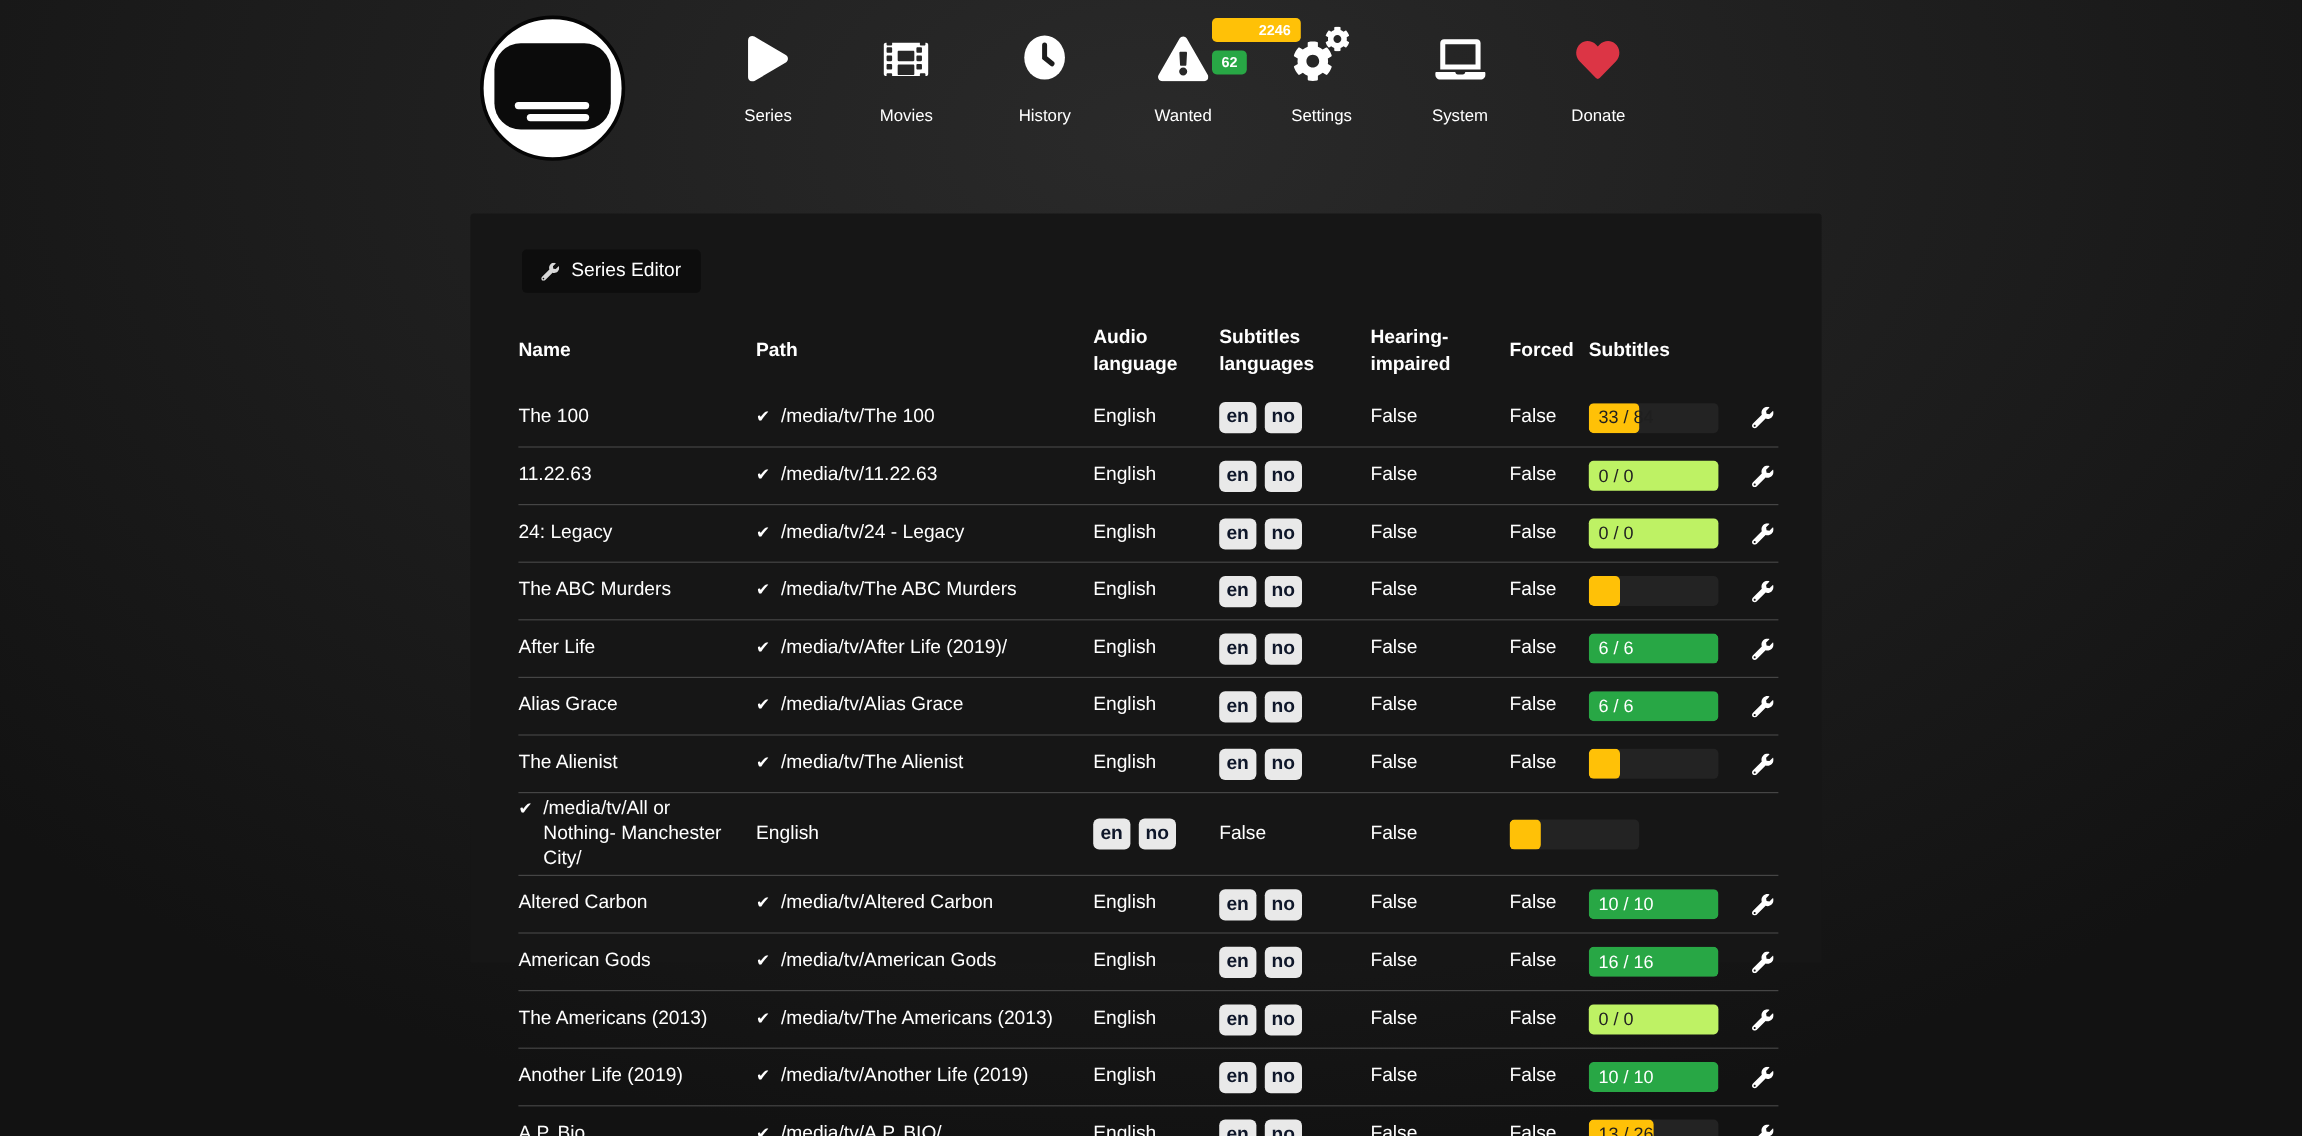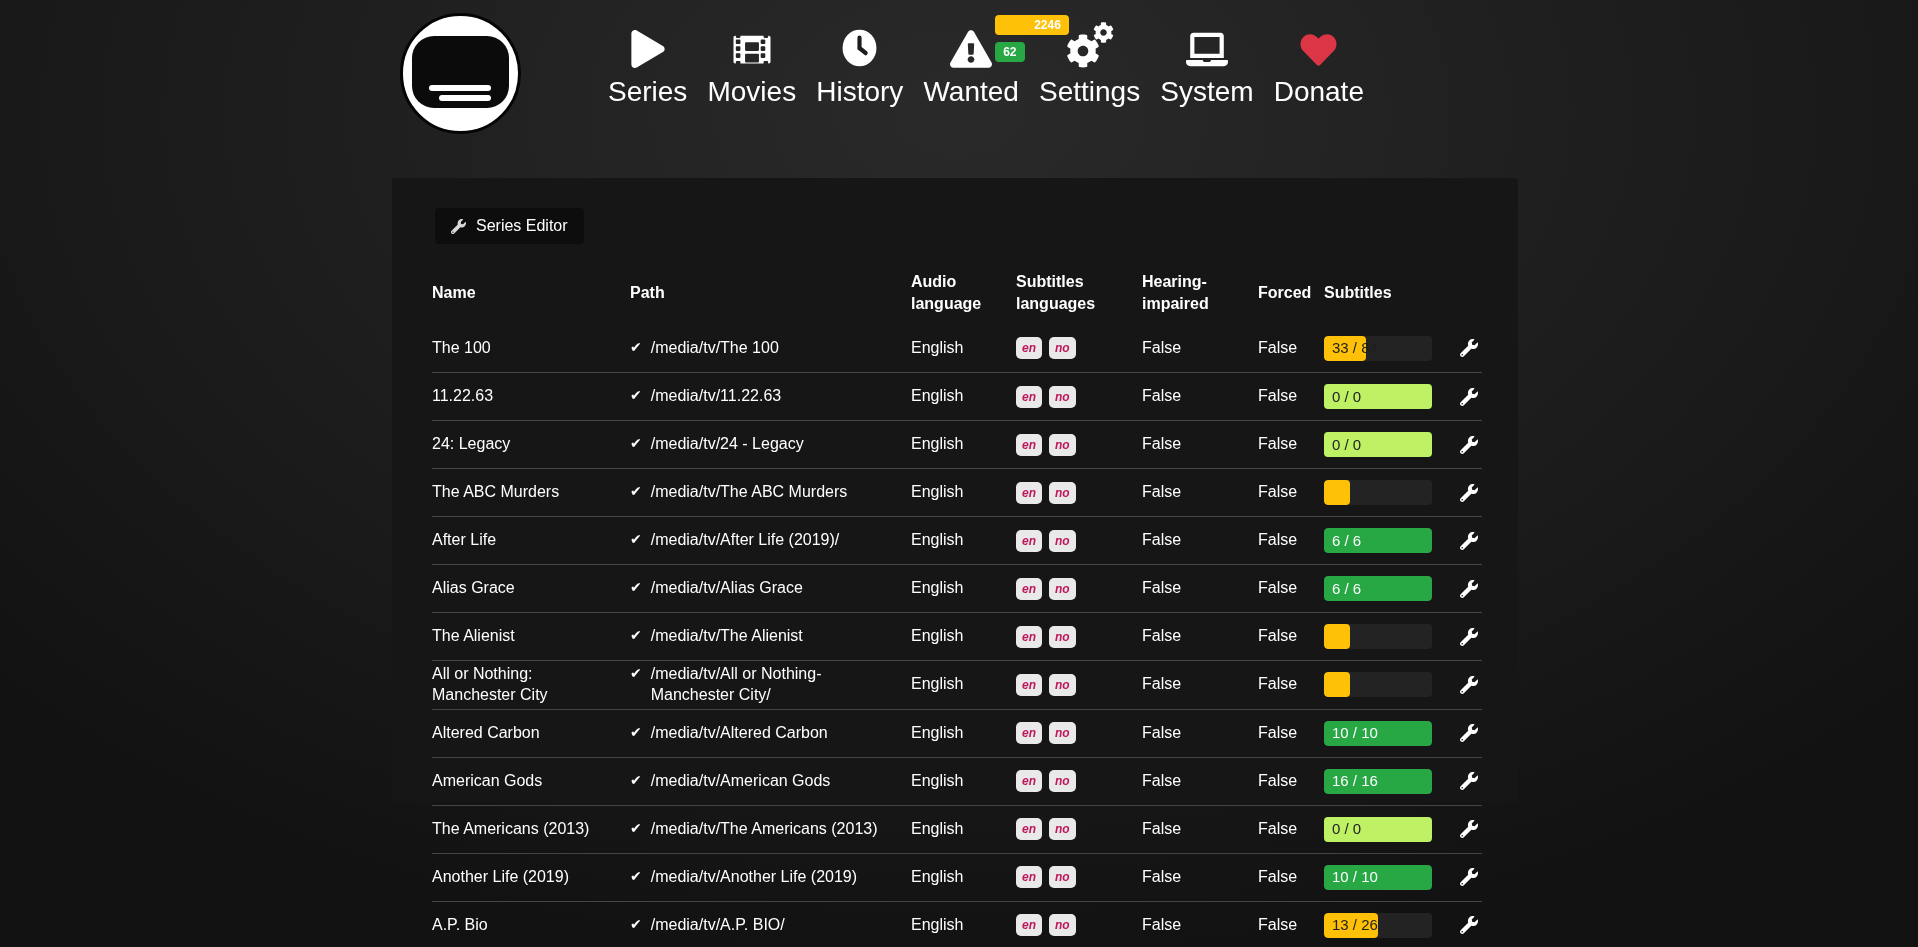--- a/index.html
+++ b/index.html
@@ -38,21 +38,21 @@
     position: absolute; left: 608px; top: 18px; width: 756px;
     display: flex; justify-content: space-between;
   }
   .nav-item {
     position: relative;
     display: flex; flex-direction: column; align-items: center;
     min-width: 64px; cursor: pointer;
   }
   .nav-icon-box { height: 50px; display: flex; align-items: flex-end; justify-content: center; }
   .nav-icon-box svg { display: block; fill: #fff; }
-  .nav-label { margin-top: 8px; font-size: 28px; color: #fff; }
+  .nav-label { margin-top: 20px; font-size: 14px; color: #fff; }
   .nav-badge {
     position: absolute; left: calc(50% + 24px);
     font-size: 12px; font-weight: bold; color: #fff;
     border-radius: 4px; padding: 4px 8px; line-height: 1;
   }
   .badge-yellow { top: -3px; background: #ffc107; padding-left: 39px; }
   .badge-green  { top: 24px; background: #28a745; text-align: right; }
   .cogs { position: relative; width: 48px; height: 46px; }
   .cogs .cog-big   { position: absolute; left: 0; bottom: 0; }
   .cogs .cog-small { position: absolute; right: 0; top: 0; }
@@ -100,23 +100,23 @@
 
   .tbody { position: absolute; left: 40px; top: 146px; width: 1050px; }
   .trow { min-height: 48px; padding: 3px 0; }
   .trow + .trow { border-top: 1px solid #454545; }
   .cell { font-size: 16px; color: #fff; padding-right: 10px; line-height: 1.3; }
   .c-name { cursor: pointer; }
   .c-path { display: flex; align-items: flex-start; gap: 9px; }
   .check { font-size: 14px; color: #fff; }
   .c-langs { display: flex; gap: 7px; }
   .lang-badge {
-    background: #e9e9e9; color: #be185d;
-    font-size: 12px; font-weight: bold;
-    border-radius: 5px; padding: 5px 6px; line-height: 1; font-style: italic;
+    background: #e9e9e9; color: #0f172a;
+    font-size: 16px; font-weight: bold;
+    border-radius: 5px; padding: 5px 6px; line-height: 1;
   }
   .c-bar { padding-right: 0; }
   .bar {
     position: relative; width: 108px; height: 25px;
     background: #232323; border-radius: 4px; overflow: hidden;
   }
   .bar .fill { height: 100%; border-radius: 4px; width: 0; }
   .bar.warning .fill { background: #ffc107; }
   .bar.success .fill { background: #28a745; }
   .bar.empty { background: #bef264; }
@@ -415,21 +415,20 @@
       </div>
     </div>
     <div class="cell c-edit">
       <svg width="18" height="18" viewBox="0 0 512 512">
               <path d="M507.73 109.1c-2.24-9.03-13.54-12.09-20.12-5.51l-74.36 74.36-67.88-11.31-11.31-67.88 74.36-74.36c6.62-6.62 3.43-17.9-5.66-20.16-47.38-11.74-99.55.91-136.58 37.93-39.64 39.64-50.55 97.1-34.05 147.2L18.74 402.76c-24.99 24.99-24.99 65.51 0 90.5 24.99 24.99 65.51 24.99 90.5 0l213.21-213.21c50.12 16.71 107.47 5.68 147.37-34.22 37.07-37.07 49.7-89.32 37.91-136.73zM64 472c-13.25 0-24-10.75-24-24 0-13.26 10.75-24 24-24s24 10.74 24 24c0 13.25-10.75 24-24 24z"></path>
             </svg>
     </div>
   </div>
 
   <div class="trow">
-    <div class="cell c-name">All or Nothing: Manchester City</div>
     <div class="cell c-path">
       <span class="check">✔</span>
       <span class="path-text">/media/tv/All or Nothing- Manchester City/</span>
     </div>
     <div class="cell c-audio">English</div>
     <div class="cell c-langs">
             <span class="lang-badge">en</span>
             <span class="lang-badge">no</span>
           </div>
     <div class="cell c-hi">False</div>

